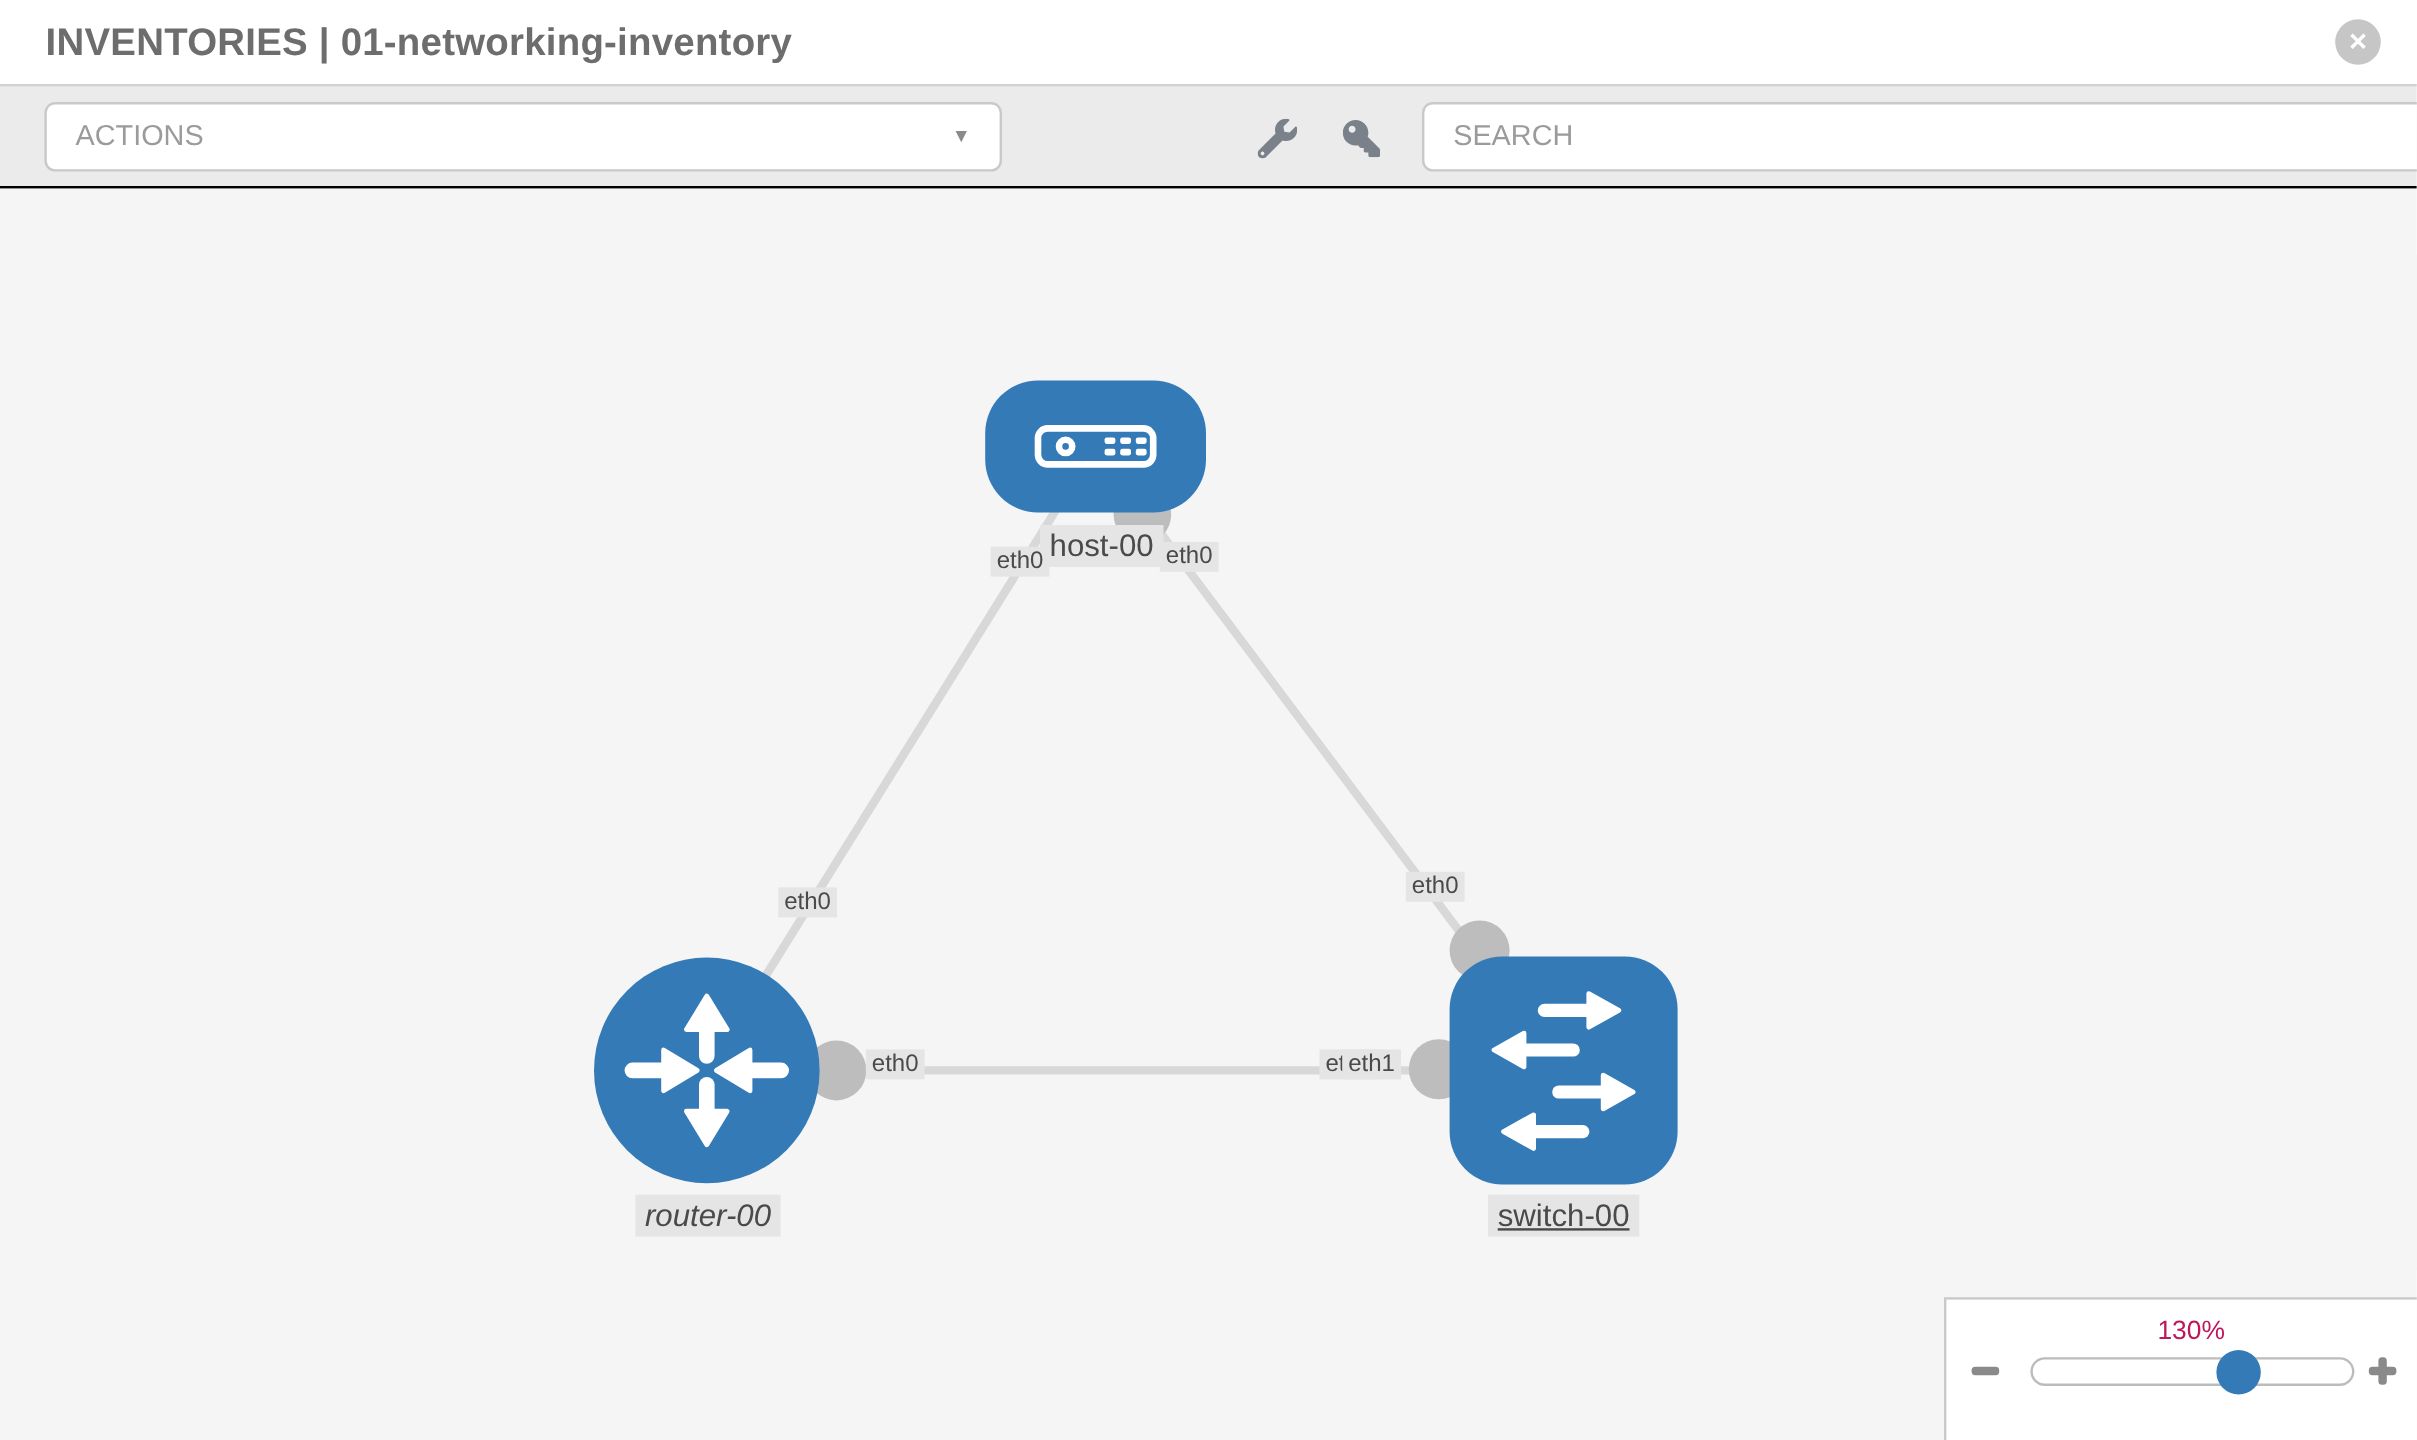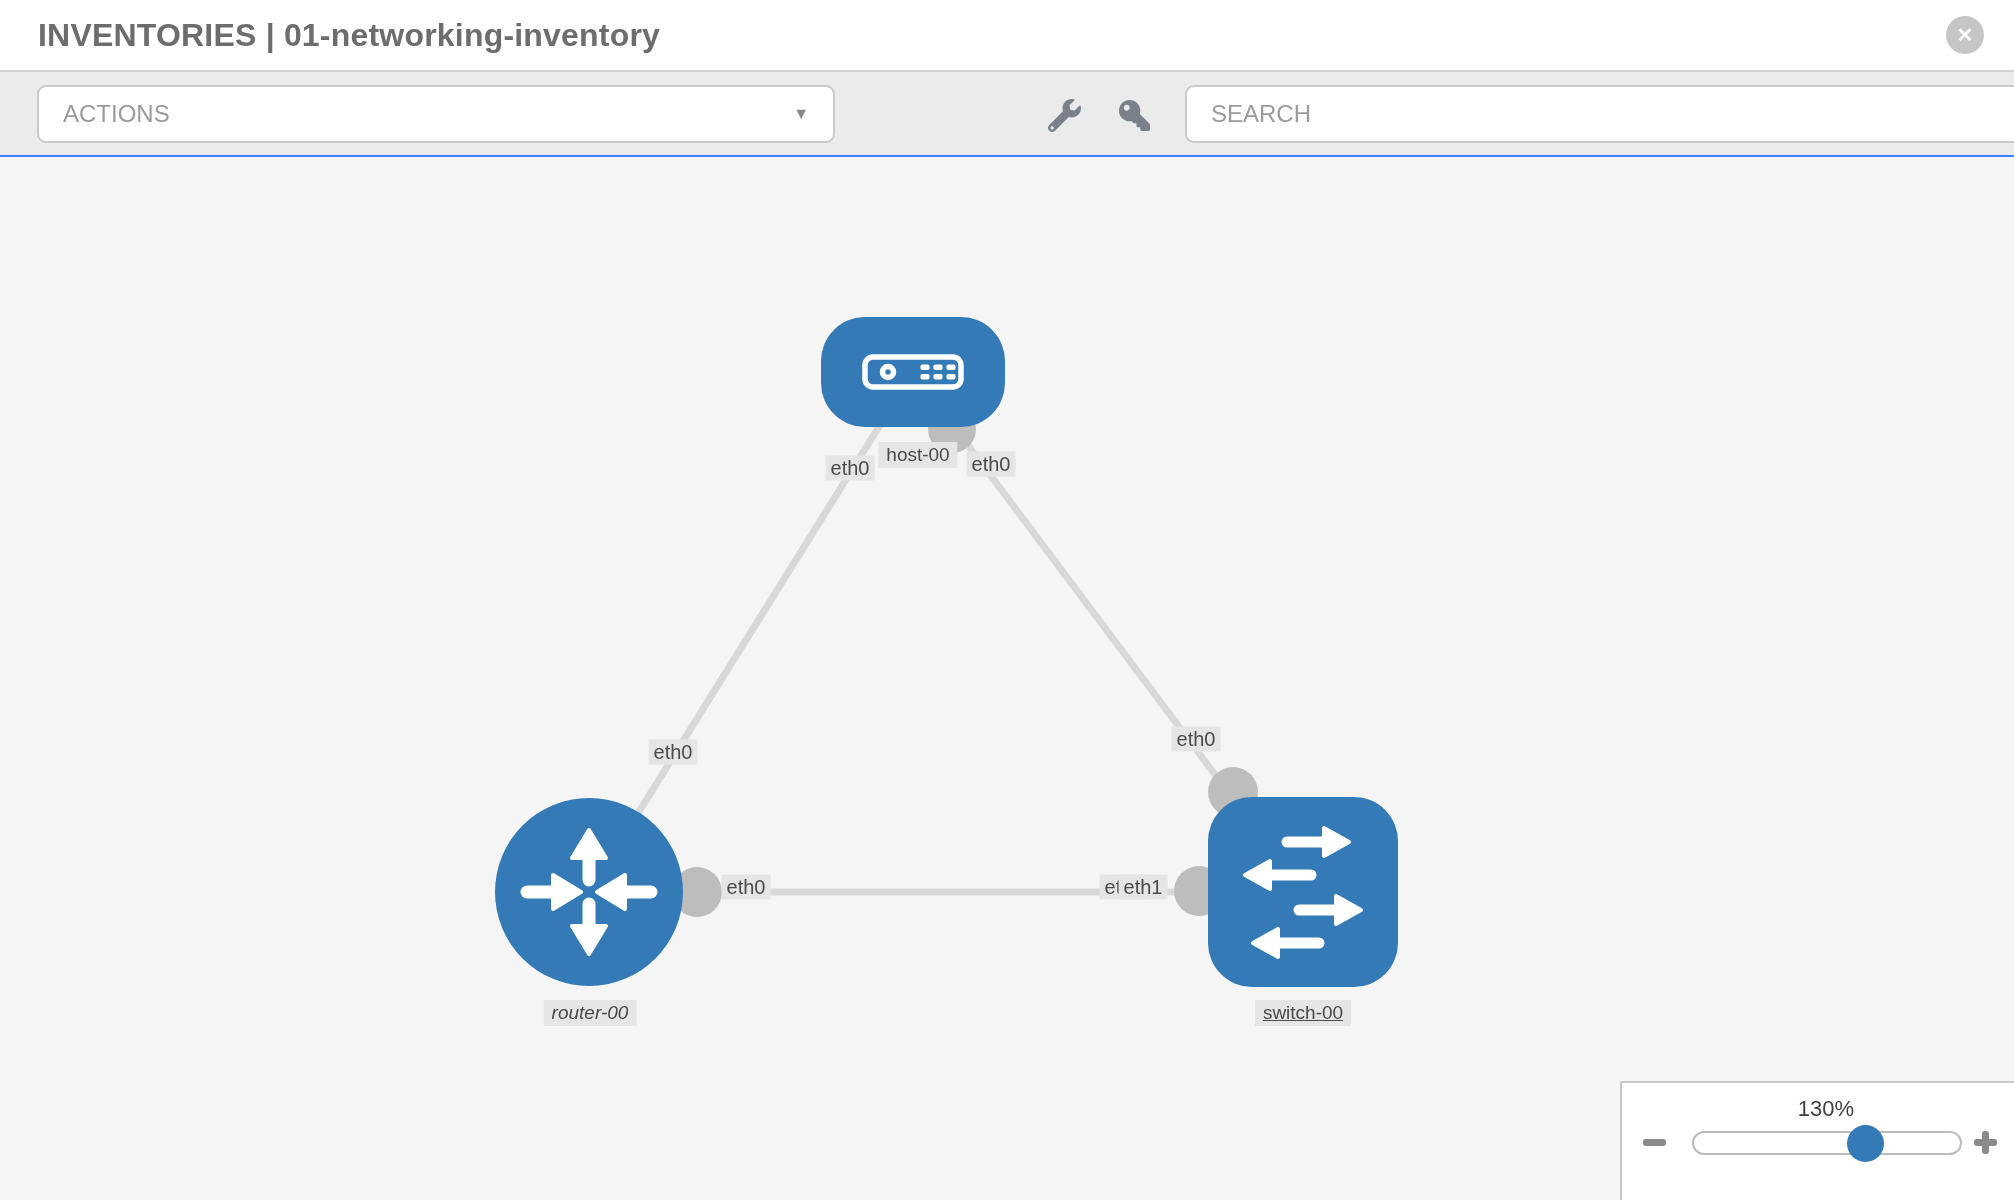--- a/index.html
+++ b/index.html
@@ -18,21 +18,21 @@
   }
   .close-btn {
     position:absolute; right:30px; top:16px; width:38px; height:38px; border-radius:50%;
     background:#c6c6c6; color:#ffffff; display:flex; align-items:center; justify-content:center;
     font-size:20px; font-weight:bold;
   }
 
   
   .toolbar {
     position:absolute; left:0; top:70px; width:100%; height:87px;
-    background:#ebebeb; border-top:2px solid #d2d2d2; border-bottom:2px solid #3b82f6; z-index:20;
+    background:#ebebeb; border-top:2px solid #d2d2d2; border-bottom:2px solid #000000; z-index:20;
   }
   .dropdown {
     position:absolute; top:13px; height:58px; background:#fff;
     border:2px solid #c9c9c9; border-radius:9px;
     display:flex; align-items:center; padding:0 24px;
     color:#9b9b9b; font-size:24px;
   }
   .dropdown .caret { position:absolute; right:24px; top:50%; transform:translateY(-50%); color:#8a8a8a; font-size:16px; }
   .dd-actions { left:37px;  width:798px; }
   .dd-search  { left:1185px; width:909px;align-items:center; }
@@ -41,30 +41,30 @@
   .tool-btn.key    { left:1117px; }
 
   
   .canvas-bg { position:absolute; left:0; top:157px; width:2014px; height:1043px; background:#f5f5f5; z-index:0; }
   svg.graph { position:absolute; left:0; top:0; z-index:1; }
 
   .nlabel {
     position:absolute; transform:translate(-50%,-50%);
     background:#e5e5e5; color:#4a4a4a; white-space:nowrap; z-index:2;
   }
-  .node-label { font-size:19px; padding:2px 8px; }
+  .node-label { font-size:26px; padding:2px 8px; }
   .eth-label  { font-size:20px; padding:1px 5px; }
   .z3 { z-index:3; }
 
   
   .zoom-panel {
     position:absolute; left:1620px; top:1081px; width:398px; height:123px;
     background:#ffffff; border:2px solid #c9c9c9; z-index:25;
   }
-  .zoom-level { position:absolute; left:204px; top:13px; transform:translateX(-50%); font-size:22px; color:#404040; }
+  .zoom-level { position:absolute; left:204px; top:13px; transform:translateX(-50%); font-size:22px; color:#be185d; }
   .zoom-btn { position:absolute; width:36px; height:36px; display:flex; align-items:center; justify-content:center; }
   .zoom-out-btn { left:14px; top:41px; }
   .zoom-in-btn  { left:345px; top:41px; }
   .hbar { width:23px; height:7px; background:#8a8a8a; border-radius:3px; }
   .vbar { position:absolute; width:7px; height:23px; background:#8a8a8a; border-radius:3px; }
   .zoom-track {
     position:absolute; left:70px; top:48px; width:270px; height:24px;
     border:2px solid #bcbcbc; border-radius:13px; background:#fff;
   }
   .zoom-thumb {

